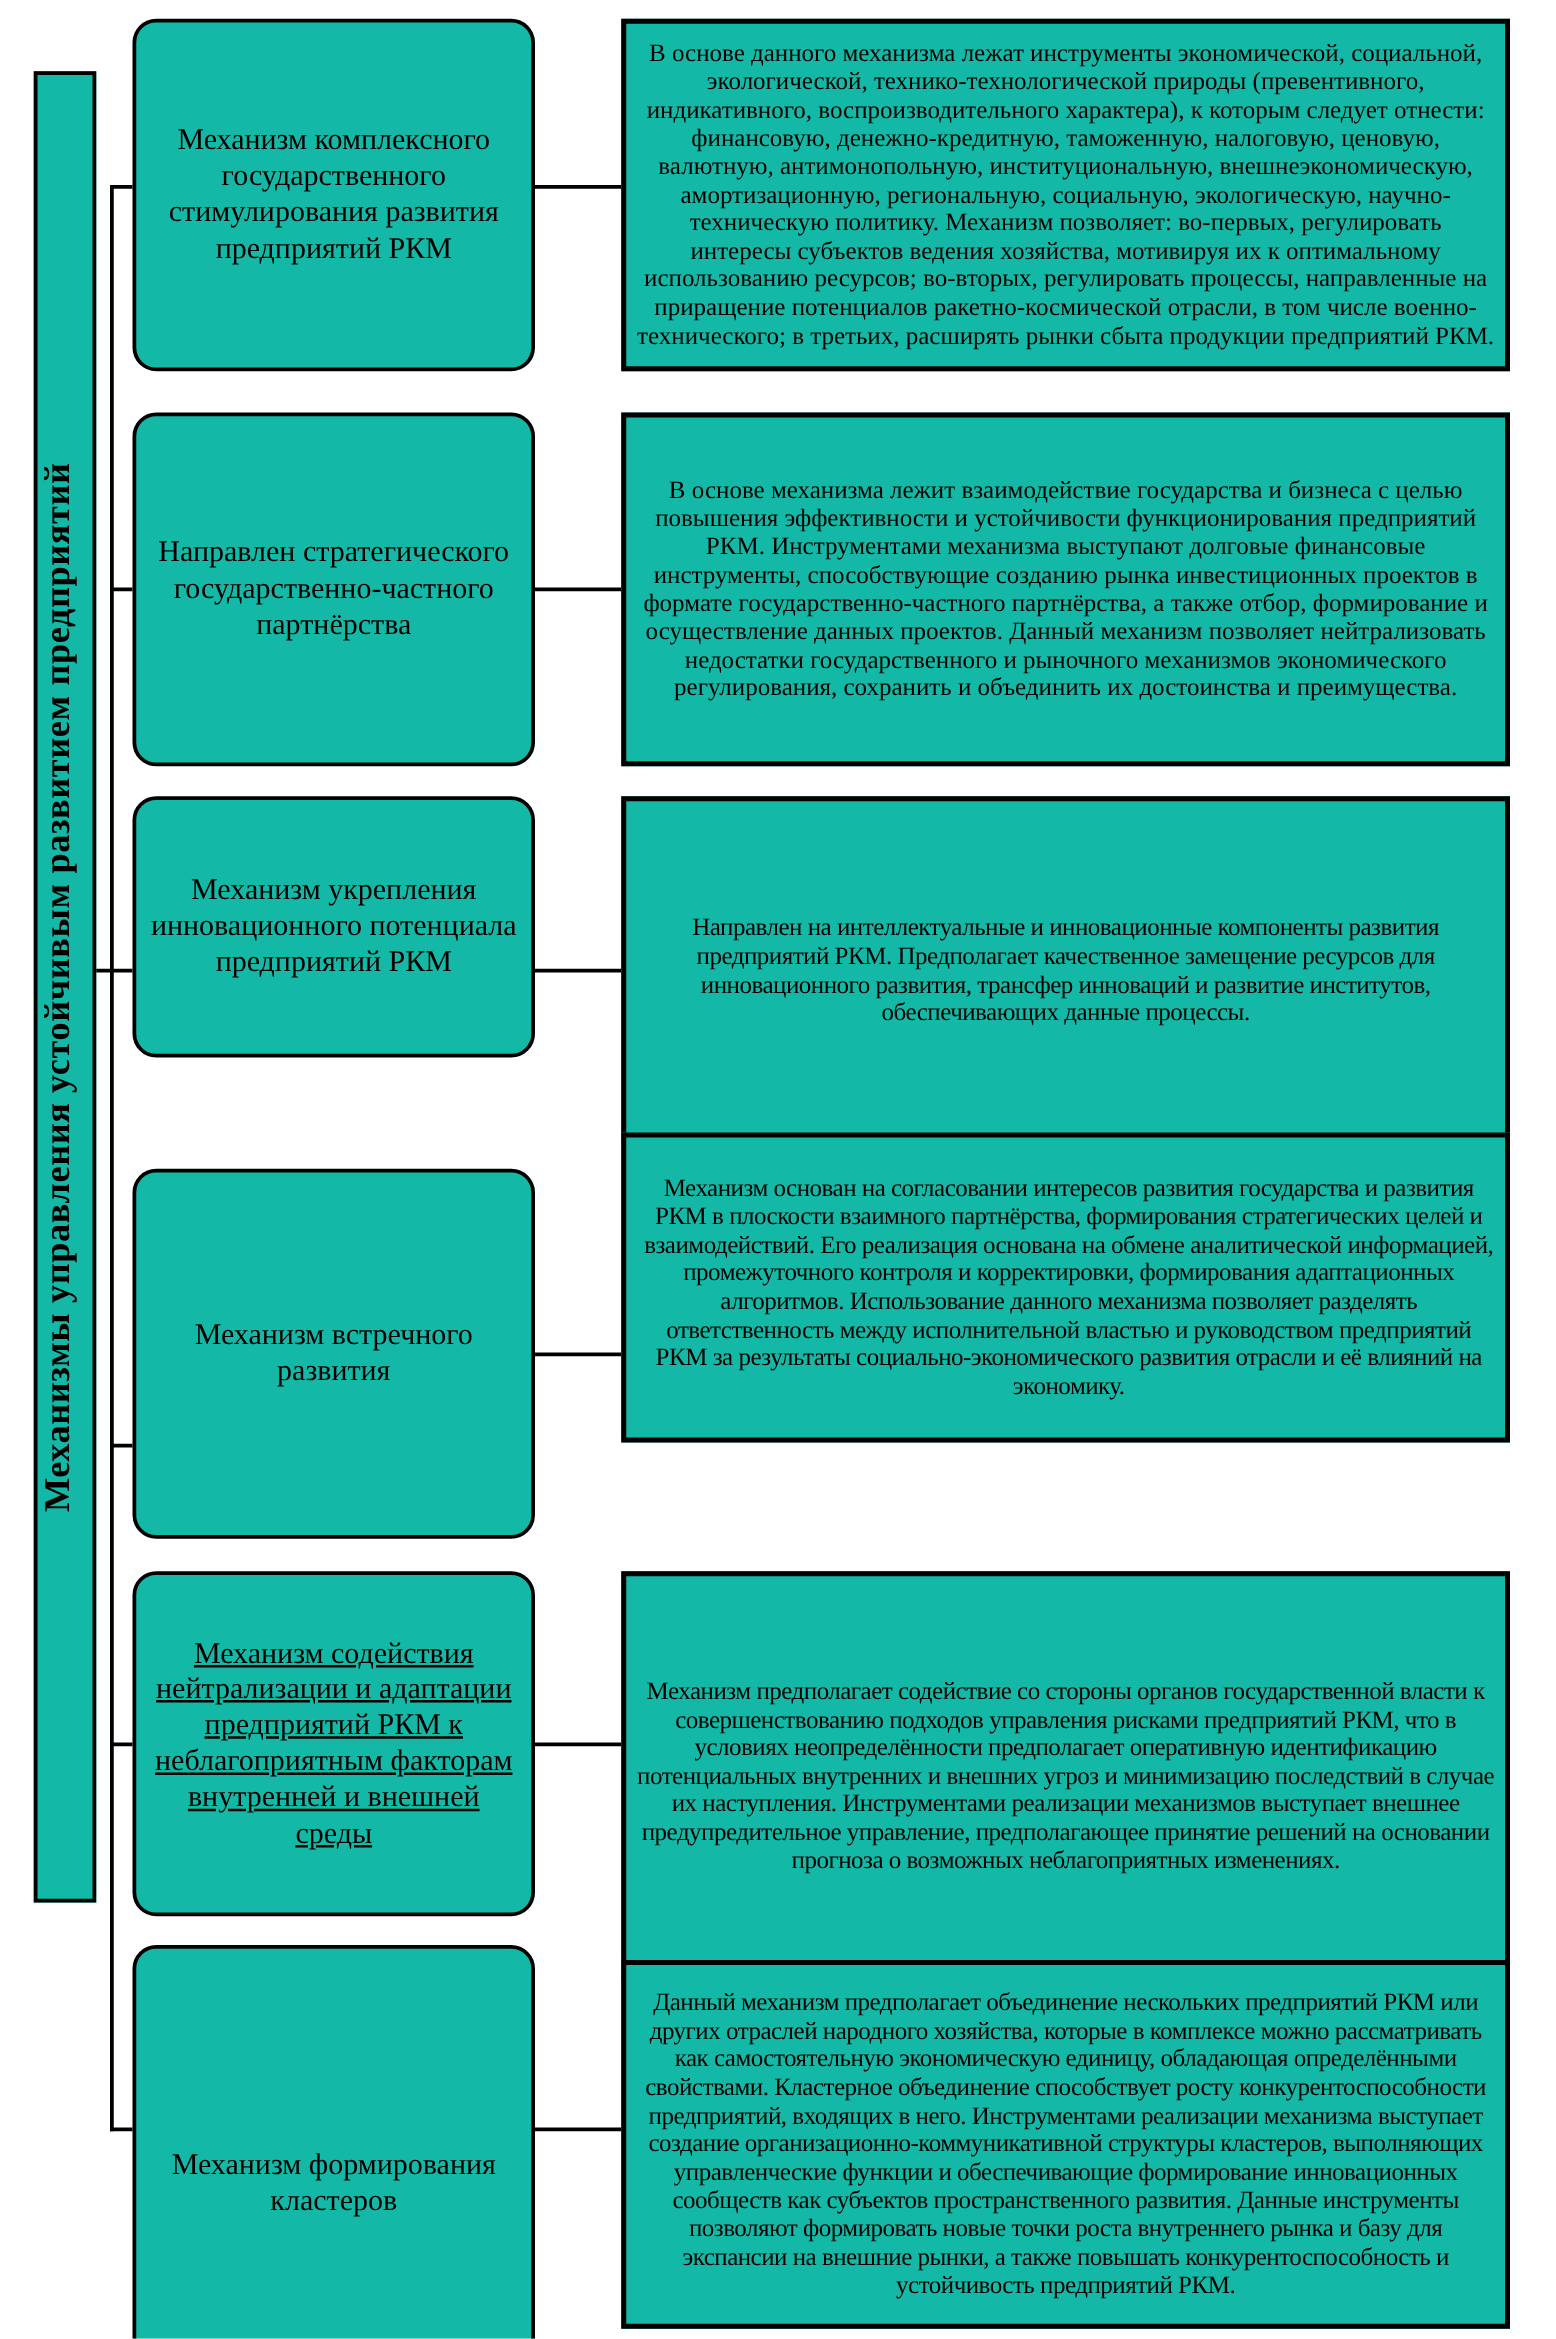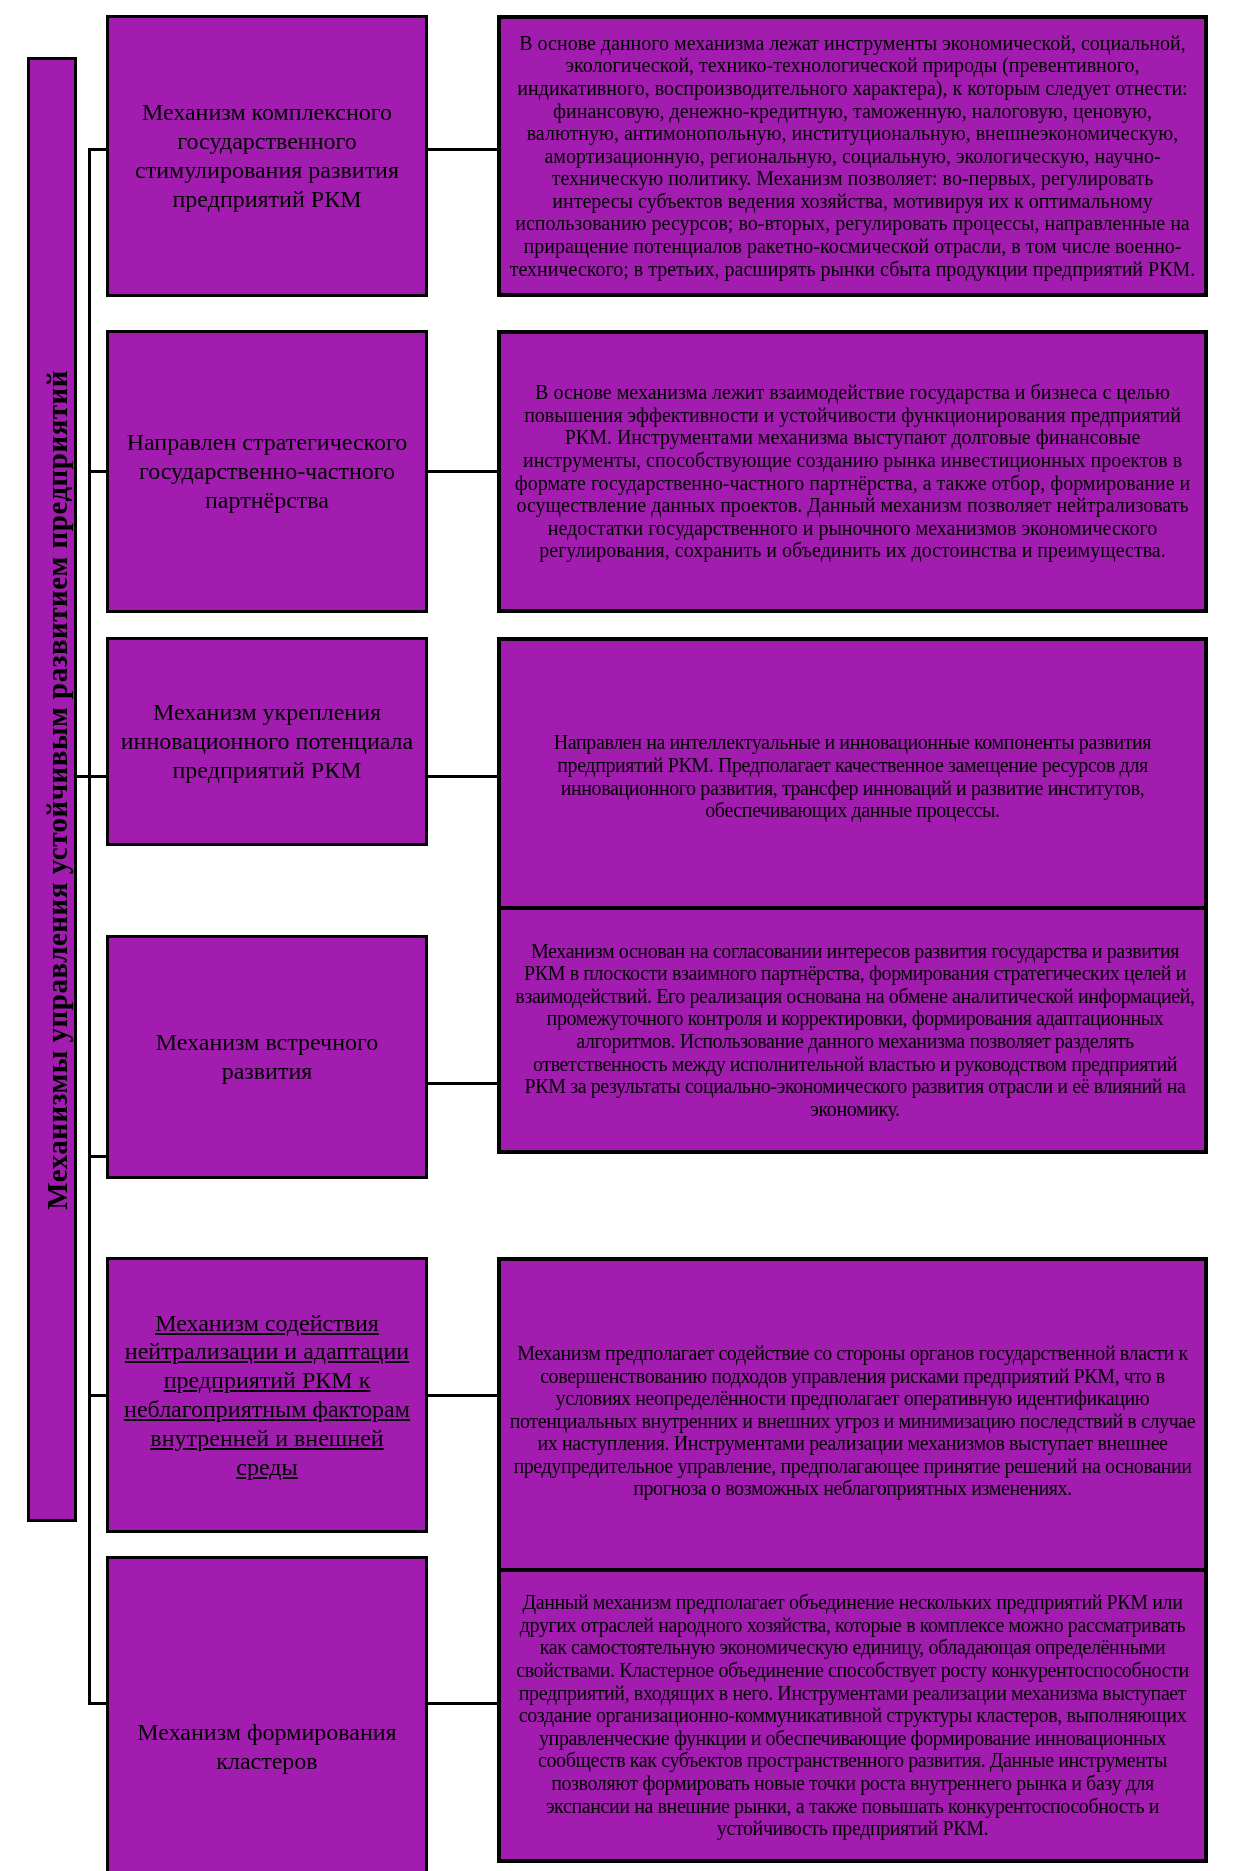--- a/index.html
+++ b/index.html
@@ -9,33 +9,34 @@
     height: 1871px;
     background: #ffffff;
     color: #000000;
     font-family: "Liberation Serif", serif;
     overflow: hidden;
   }
   .box {
     position: absolute;
     box-sizing: border-box;
     border: 3px solid #000000;
-    background: #a21caf;
+    background: #14b8a6;
     display: flex;
     align-items: center;
-    justify-content: flex-end;
+    justify-content: flex-start;
     text-align: center;
     overflow: hidden;
   }
   .mech {
     left: 106px;
     width: 322px;
     font-size: 24px;
     line-height: 1.2;
     padding: 4px 10px;
+    border-radius: 19px;
   }
   .desc {
     left: 497px;
     width: 711px;
     border-width: 4px;
     font-size: 20px;
     line-height: 1.13;
     padding: 1px 8px;
   }
   .cond { letter-spacing: -0.4px; }
@@ -96,21 +97,21 @@
     <div>В основе механизма лежит взаимодействие государства и бизнеса с целью повышения эффективности и устойчивости функционирования предприятий РКМ. Инструментами механизма выступают долговые финансовые инструменты, способствующие созданию рынка инвестиционных проектов в формате государственно-частного партнёрства, а также отбор, формирование и осуществление данных проектов. Данный механизм позволяет нейтрализовать недостатки государственного и рыночного механизмов экономического регулирования, сохранить и объединить их достоинства и преимущества.</div>
   </div>
 
   <div class="box mech" style="top:637px; height:209px;">
     <div>Механизм укрепления инновационного потенциала предприятий РКМ</div>
   </div>
   <div class="box desc cond" style="top:637px; height:279px;">
     <div>Направлен на интеллектуальные и инновационные компоненты развития предприятий РКМ. Предполагает качественное замещение ресурсов для инновационного развития, трансфер инноваций и развитие институтов, обеспечивающих данные процессы.</div>
   </div>
 
-  <div class="box mech" style="top:935px; height:244px;">
+  <div class="box mech" style="top:935px; height:296px;">
     <div>Механизм встречного развития</div>
   </div>
   <div class="box desc cond" style="top:906px; height:248px;padding-left:13px;">
     <div>Механизм основан на согласовании интересов развития государства и развития РКМ в плоскости взаимного партнёрства, формирования стратегических целей и взаимодействий. Его реализация основана на обмене аналитической информацией, промежуточного контроля и корректировки, формирования адаптационных алгоритмов. Использование данного механизма позволяет разделять ответственность между исполнительной властью и руководством предприятий РКМ за результаты социально-экономического развития отрасли и её влияний на экономику.</div>
   </div>
 
   <div class="box mech" style="top:1257px; height:276px;text-decoration:underline;">
     <div>Механизм содействия нейтрализации и адаптации предприятий РКМ к неблагоприятным факторам внутренней и внешней среды</div>
   </div>
   <div class="box desc cond" style="top:1257px; height:328px;">

